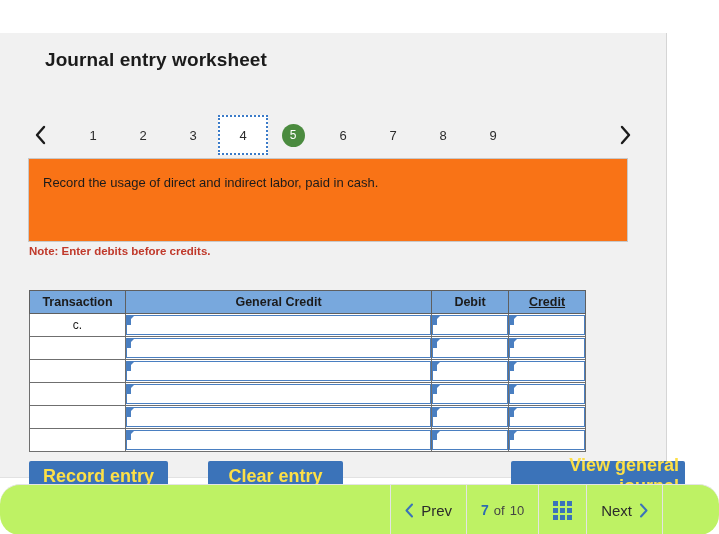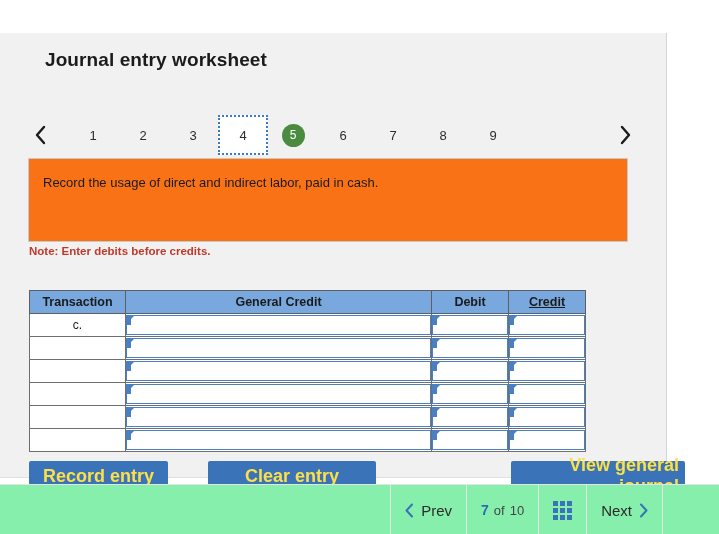--- a/index.html
+++ b/index.html
@@ -219,32 +219,33 @@
     border-radius: 2px;
     cursor: pointer;
     font-family: "Liberation Sans", sans-serif;
     display: flex;
     align-items: center;
     justify-content: center;
     text-align: right;
   }
 
   .btn-record  { left: 29px;  top: 428px; width: 139px; }
-  .btn-clear   { left: 208px; top: 428px; width: 168px; }
+  .btn-clear   { left: 208px; top: 428px; width: 135px; }
   .btn-view    { left: 511px; top: 428px; width: 174px; }
 
   
   .pager-bar {
     position: absolute;
     left: 0px;
     top: 484px;
     width: 719px;
     height: 50px;
     border-top: 1px solid #e4e4e4;
-    background: #86efac;
+    background: #bef264;
+    border-radius: 20px;
   }
 
   .pager-group {
     position: absolute;
     right: 56px;
     top: 0px;
     height: 50px;
     display: flex;
     align-items: center;
   }

